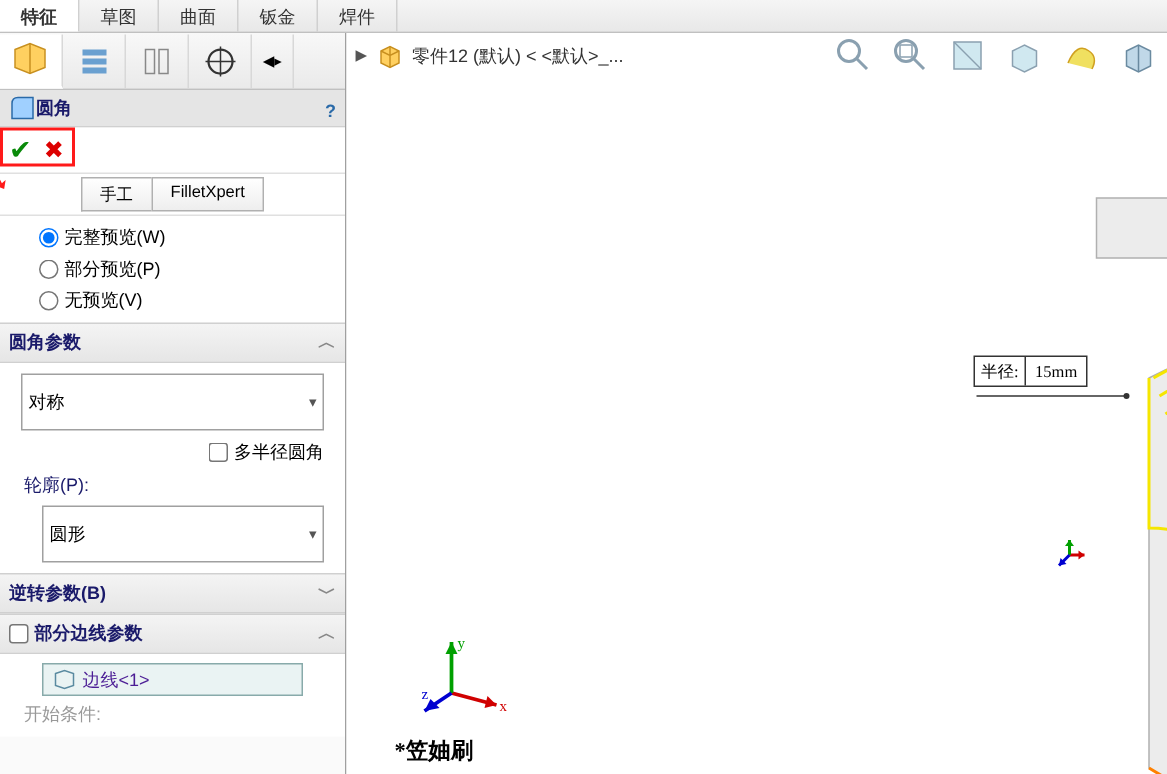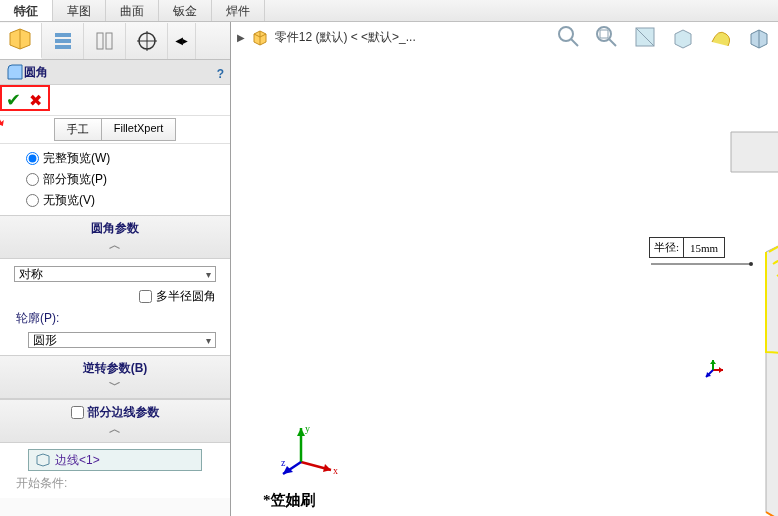--- a/index.html
+++ b/index.html
@@ -19,24 +19,24 @@
 .check { color: #0a8a0a; font-size: 18px; }
 .x { color: #d00; font-size: 16px; }
 .ok-highlight { position: absolute; left: 0; top: 0; width: 50px; height: 26px; border: 2px solid #ff1a1a; pointer-events: none; }
 .arrow-red { position: absolute; left: -8px; top: 24px; color: #ff1a1a; font-size: 18px; transform: rotate(15deg); }
 .mode-row { display: flex; padding: 2px 6px; background: #fff; border-bottom: 1px solid #e0e0e0; justify-content: center; gap: 0; }
 .mode-btn { border: 1px solid #b0b0b0; padding: 3px 12px; background: linear-gradient(#fff,#eee); cursor: pointer; font-size: 11px; }
 .mode-btn:first-child { border-right: none; }
 .sec-body { background: #fff; padding: 4px 8px; }
 .radio-row { display: flex; align-items: center; gap: 4px; padding: 2px 0 2px 18px; }
 .radio-row input { margin: 0; }
-.sec-head { display: flex; align-items: center; justify-content: space-between; padding: 4px 6px; background: linear-gradient(#f4f4f4,#e6e6e6); border-top: 1px solid #d0d0d0; border-bottom: 1px solid #d0d0d0; font-weight: bold; color: #1a1a6a; flex-direction: column; }
+.sec-head { display: flex; align-items: center; justify-content: space-between; padding: 4px 6px; background: linear-gradient(#f4f4f4,#e6e6e6); border-top: 1px solid #d0d0d0; border-bottom: 1px solid #d0d0d0; font-weight: bold; color: #1a1a6a; }
 .chev { color: #888; font-size: 12px; }
 .field-row { display: flex; align-items: center; gap: 4px; padding: 3px 6px; }
-.sel { flex: 1; border: 1px solid #a0a0a0; background: #fff; padding: 2px 4px; height: 16px; display: flex; align-items: center; justify-content: space-between; }
+.sel { flex: 1; border: 1px solid #a0a0a0; background: #fff; padding: 2px 4px; height: 38px; display: flex; align-items: center; justify-content: space-between; }
 .sel .drop { color: #555; font-size: 10px; }
 .num-input { flex: 1; border: 1px solid #222; background: #fff; padding: 2px 4px; height: 22px; display: flex; align-items: center; justify-content: space-between; }
 .spin { display: flex; flex-direction: column; font-size: 7px; line-height: 7px; color: #333; }
 .chk-row { display: flex; align-items: center; gap: 4px; padding: 3px 6px 3px 24px; justify-content: flex-end; }
 .edge-box { margin: 2px 20px; border: 1px solid #8aa; background: #eaf3f3; padding: 2px 6px; height: 22px; color: #4c1d95; display: flex; align-items: center; position: relative; }
 .edge-box .sel-row { width: 100%; display: flex; align-items: center; gap: 4px; }
 .label-row { padding: 2px 8px; color: #1a1a6a; }
 .gray { color: #999; }
 .right-area { flex: 1; position: relative; background: #fff; }
 .doc-bar { position: absolute; top: 0; left: 0; right: 0; height: 30px; display: flex; align-items: center; padding: 0 6px; gap: 6px; }

